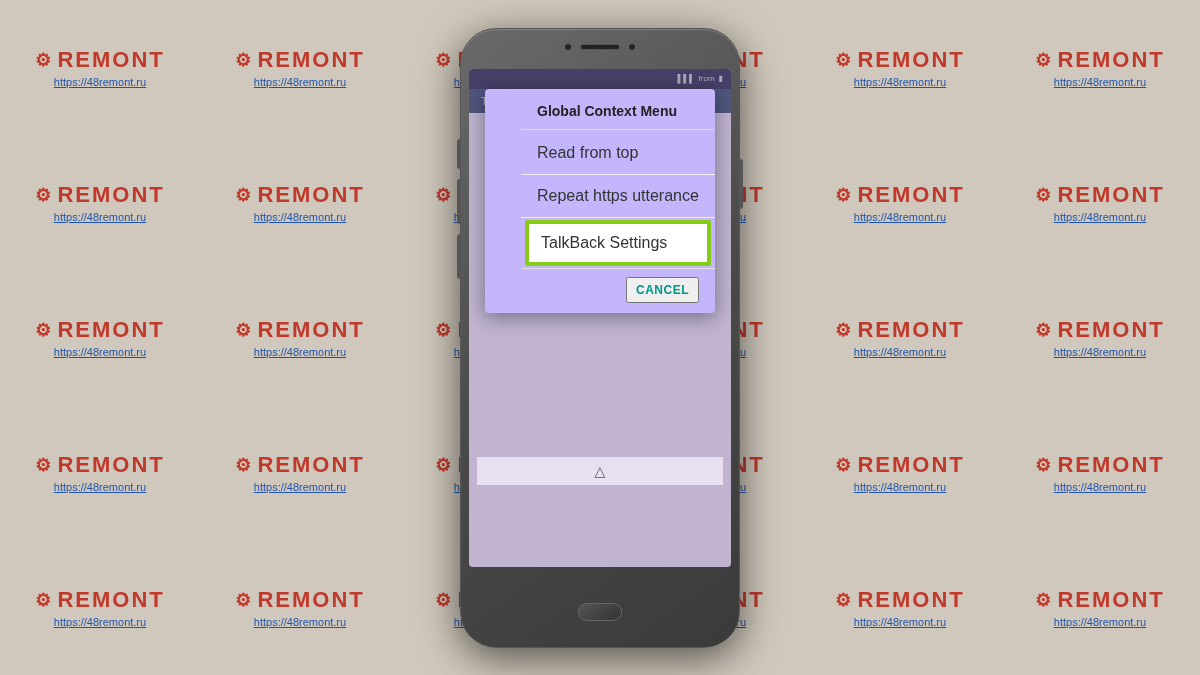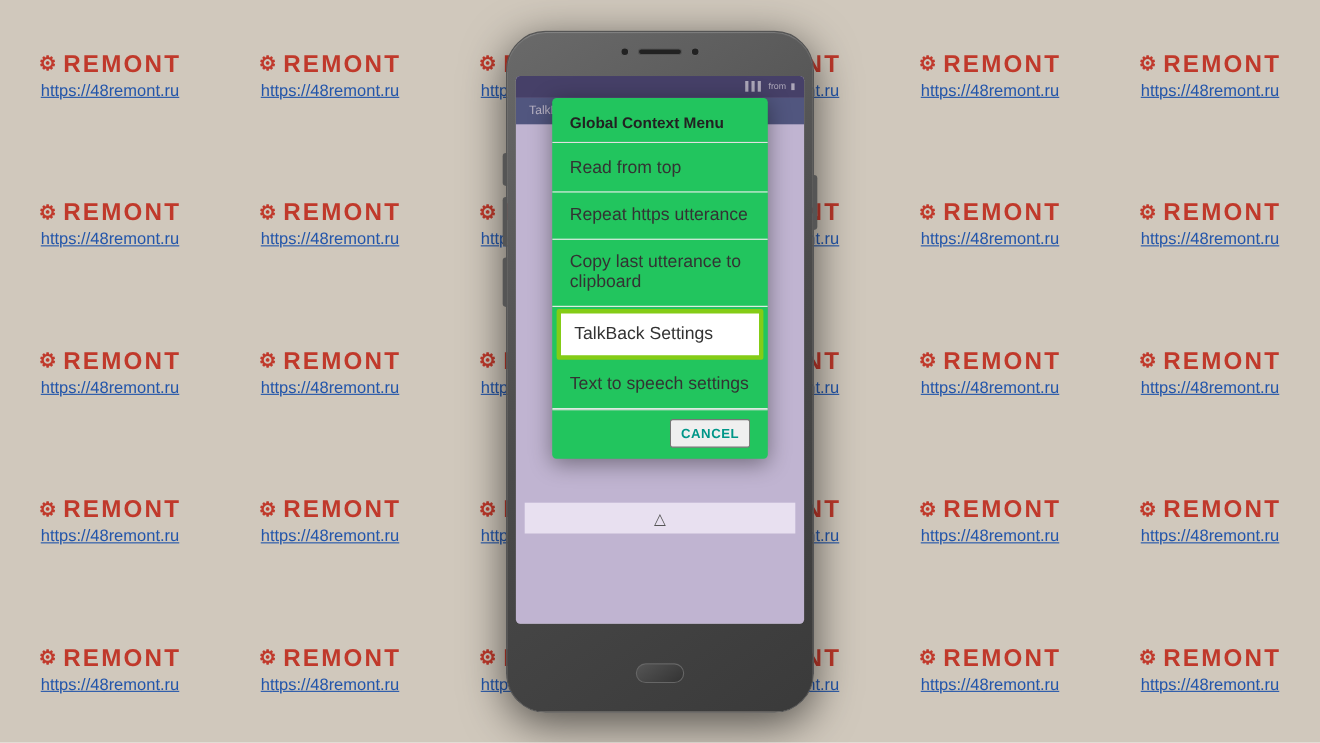--- a/index.html
+++ b/index.html
@@ -40,21 +40,21 @@
       gap: 4px;
       text-transform: uppercase;
     }
 
     .bg-logo .gear {
       font-size: 18px;
     }
 
     .bg-url {
       color: #2255aa;
-      font-size: 15px;
+      font-size: 11px;
       margin-top: 3px;
       text-decoration: underline;
     }
 
     
     .phone-wrapper {
       position: absolute;
       left: 50%;
       top: 50%;
       transform: translate(-50%, -50%);
@@ -140,25 +140,26 @@
       position: absolute;
       inset: 0;
       background: rgba(100, 80, 140, 0.3);
       display: flex;
       align-items: flex-start;
       justify-content: center;
       padding-top: 20px;
     }
 
     .dialog-box {
-      background: #22c55e;
-      width: 196px;
+      background: #c4b5fd;
+      width: 230px;
       border-radius: 4px;
       box-shadow: 0 4px 20px rgba(0,0,0,0.4);
       overflow: hidden;
+      padding-left: 36px;
     }
 
     .dialog-title {
       padding: 14px 16px 10px;
       font-size: 14px;
       font-weight: bold;
       color: #222;
     }
 
     .dialog-divider {
@@ -528,23 +529,21 @@
         <span>TalkBack tutorial</span>
       </div>
 
       <div class="dialog-overlay">
         <div class="dialog-box">
           <div class="dialog-title">Global Context Menu</div>
           <div class="dialog-divider"></div>
 
           <div class="menu-item">Read from top</div>
           <div class="menu-item">Repeat https utterance</div>
-          <div class="menu-item">Copy last utterance to clipboard</div>
           <div class="menu-item highlighted">TalkBack Settings</div>
-          <div class="menu-item">Text to speech settings</div>
 
           <div class="dialog-actions">
             <button class="cancel-btn">CANCEL</button>
           </div>
         </div>
       </div>
 
       <div class="phone-nav-bar">
         <div class="nav-back">△</div>
       </div>

